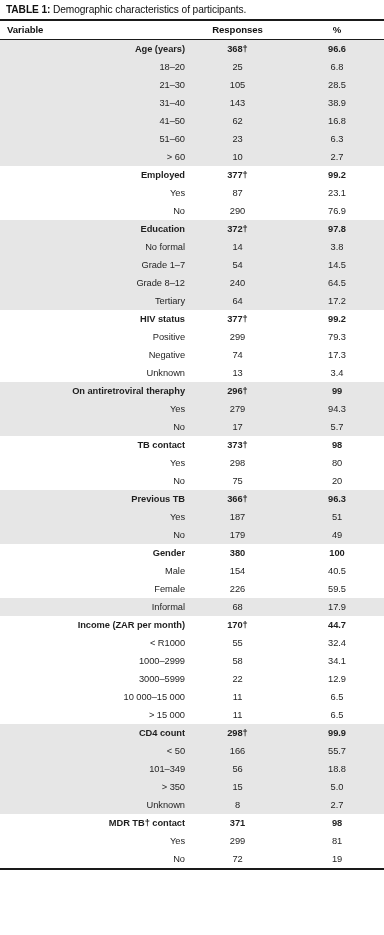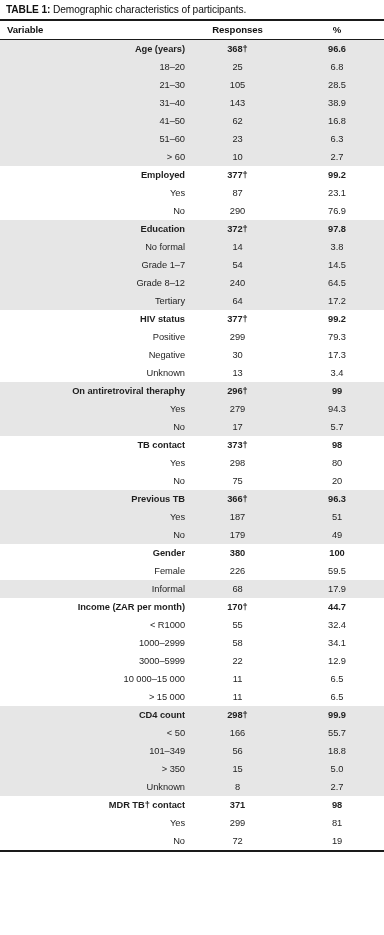--- a/index.html
+++ b/index.html
@@ -209,21 +209,21 @@
           <td class="n">377†</td>
           <td class="p">99.2</td>
         </tr>
         <tr class="sub plain">
           <td class="v">Positive</td>
           <td class="n">299</td>
           <td class="p">79.3</td>
         </tr>
         <tr class="sub plain">
           <td class="v">Negative</td>
-          <td class="n">30</td>
+          <td class="n">74</td>
           <td class="p">17.3</td>
         </tr>
         <tr class="sub plain">
           <td class="v">Unknown</td>
           <td class="n">13</td>
           <td class="p">3.4</td>
         </tr>
         <tr class="group shaded">
           <td class="v">On antiretroviral theraphy</td>
           <td class="n">296†</td>
@@ -268,20 +268,25 @@
           <td class="v">No</td>
           <td class="n">179</td>
           <td class="p">49</td>
         </tr>
         <tr class="group plain">
           <td class="v">Gender</td>
           <td class="n">380</td>
           <td class="p">100</td>
         </tr>
         <tr class="sub plain">
+          <td class="v">Male</td>
+          <td class="n">154</td>
+          <td class="p">40.5</td>
+        </tr>
+        <tr class="sub plain">
           <td class="v">Female</td>
           <td class="n">226</td>
           <td class="p">59.5</td>
         </tr>
         <tr class="sub shaded">
           <td class="v">Informal</td>
           <td class="n">68</td>
           <td class="p">17.9</td>
         </tr>
         <tr class="group plain">

